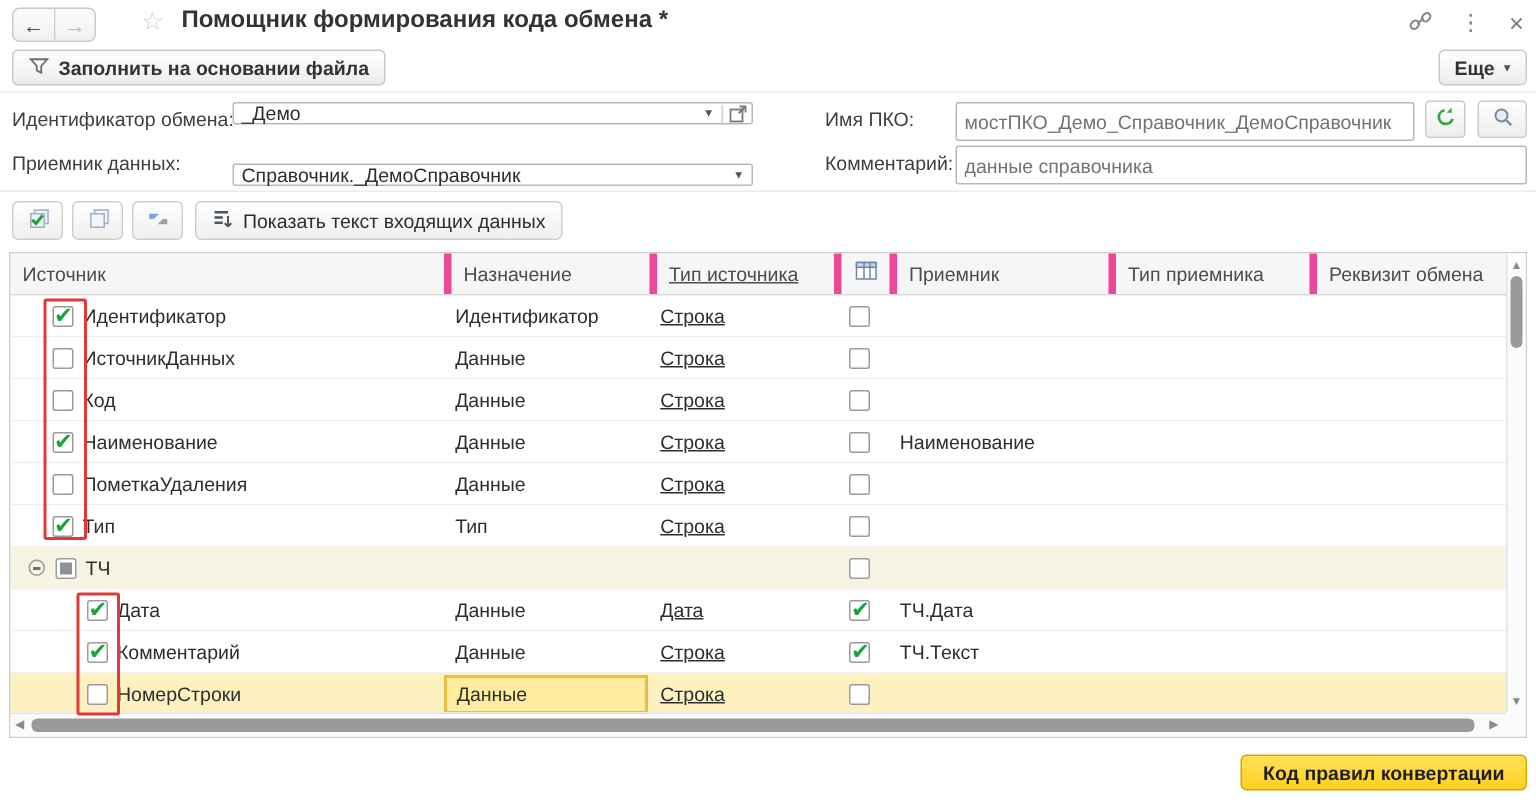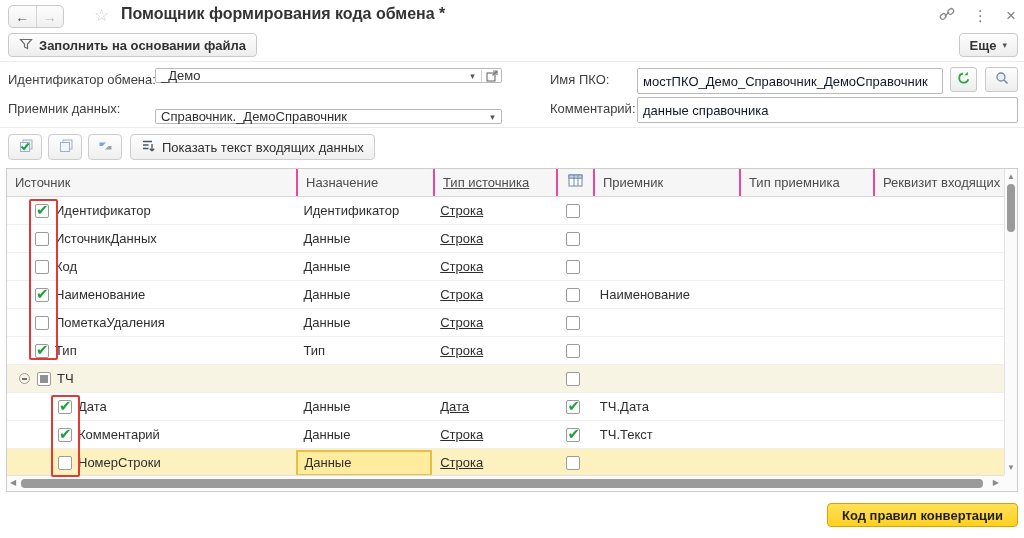--- a/index.html
+++ b/index.html
@@ -27,34 +27,34 @@
   .dd-caret { font-size:9px; color:#555; }
   .hairline { position:absolute; left:0; width:1024px; height:1px; background:#ececec; }
 
   
   .f-label { position:absolute; color:#3f3f3f; }
   .combo { position:absolute; height:15px; border:1px solid #b9b9b9; border-radius:2px; background:#fff; display:flex; align-items:center; }
   .combo .val { flex:1; padding:0 5px; line-height:21px; white-space:nowrap; overflow:hidden; }
   .combo .dd { width:17px; display:flex; align-items:center; justify-content:center; color:#555; font-size:9px; cursor:pointer; }
   .combo .open { width:20px; border-left:1px solid #d0d0d0; display:flex; align-items:center; justify-content:center; cursor:pointer; }
   .tinput { position:absolute; height:26px; border:1px solid #b9b9b9; border-radius:2px; padding:0 5px;
-    font-family:inherit; font-size:13px; color:#0f172a; background:#fff; }
+    font-family:inherit; font-size:13px; color:#737373; background:#fff; }
   .sq-btn { position:absolute; height:25px; display:flex; align-items:center; justify-content:center;
     border:1px solid #c9c9c9; border-radius:3px; background:linear-gradient(#fefefe,#ededed); cursor:pointer; }
 
   
   .tb-btn { position:absolute; top:134px; height:26px; width:34px; display:flex; align-items:center; justify-content:center;
     border:1px solid #cdcdcd; border-radius:4px; background:linear-gradient(#fefefe,#efefef); cursor:pointer; }
   .tb-btn.wide { width:auto; padding:0 10px; gap:7px; }
 
   
   .grid { position:absolute; left:6px; top:168px; width:1012px; height:324px; border:1px solid #cdcdcd; background:#fff; }
   .g-header { display:flex; height:28px; background:#f6f6f6; border-bottom:1px solid #d8d8d8; color:#4c4c4c; }
   .gh { line-height:27px; padding-left:8px; white-space:nowrap; overflow:hidden; }
-  .gh + .gh { border-left:2px solid #ec4899; }
+  .gh + .gh { border-left:5px solid #ec4899; }
   .c0{width:289px;} .c1{width:137px;} .c2{width:123px;text-decoration:underline;} .c3{width:37px;} .c4{width:146px;} .c5{width:134px;} .c6{width:133px;}
   .g-body { position:absolute; top:28px; left:0; right:13px; bottom:16px; overflow:hidden; }
   .g-row { display:flex; height:28px; border-bottom:1px solid #efefef; background:#fff; }
   .g-row.group { background:#f8f4e3; }
   .g-row.selected { background:#fdf1c0; }
   .gc { display:flex; align-items:center; white-space:nowrap; overflow:hidden; }
   .gc.c1,.gc.c2,.gc.c4,.gc.c5,.gc.c6 { padding-left:8px; }
   .gc.c3 { justify-content:center; padding-left:0; }
   .gc.c0.lvl0 { padding-left:28px; }
   .gc.c0.lvl1 { padding-left:51px; }
@@ -213,21 +213,21 @@
         <span>
           <svg width="15" height="13" viewBox="0 0 15 13">
               <rect x="1" y="1" width="13" height="11" fill="#fff" stroke="#6e87a8"></rect>
               <rect x="1" y="1" width="13" height="3.2" fill="#c7d6ea" stroke="#6e87a8"></rect>
               <path d="M6 1v11M10 1v11" stroke="#6e87a8"></path>
             </svg>
         </span>
       </div>
       <div class="gh c4">Приемник</div>
       <div class="gh c5">Тип приемника</div>
-      <div class="gh c6">Реквизит входящих</div>
+      <div class="gh c6">Реквизит обмена</div>
     </div>
     <div class="g-body" id="grid-body">
         <div class="g-row">
           <div class="gc c0 lvl0">
             <span class="cb checked"></span>
             <span class="src-label">Идентификатор</span>
           </div>
           <div class="gc c1">Идентификатор</div>
           <div class="gc c2">Строка</div>
           <div class="gc c3">

